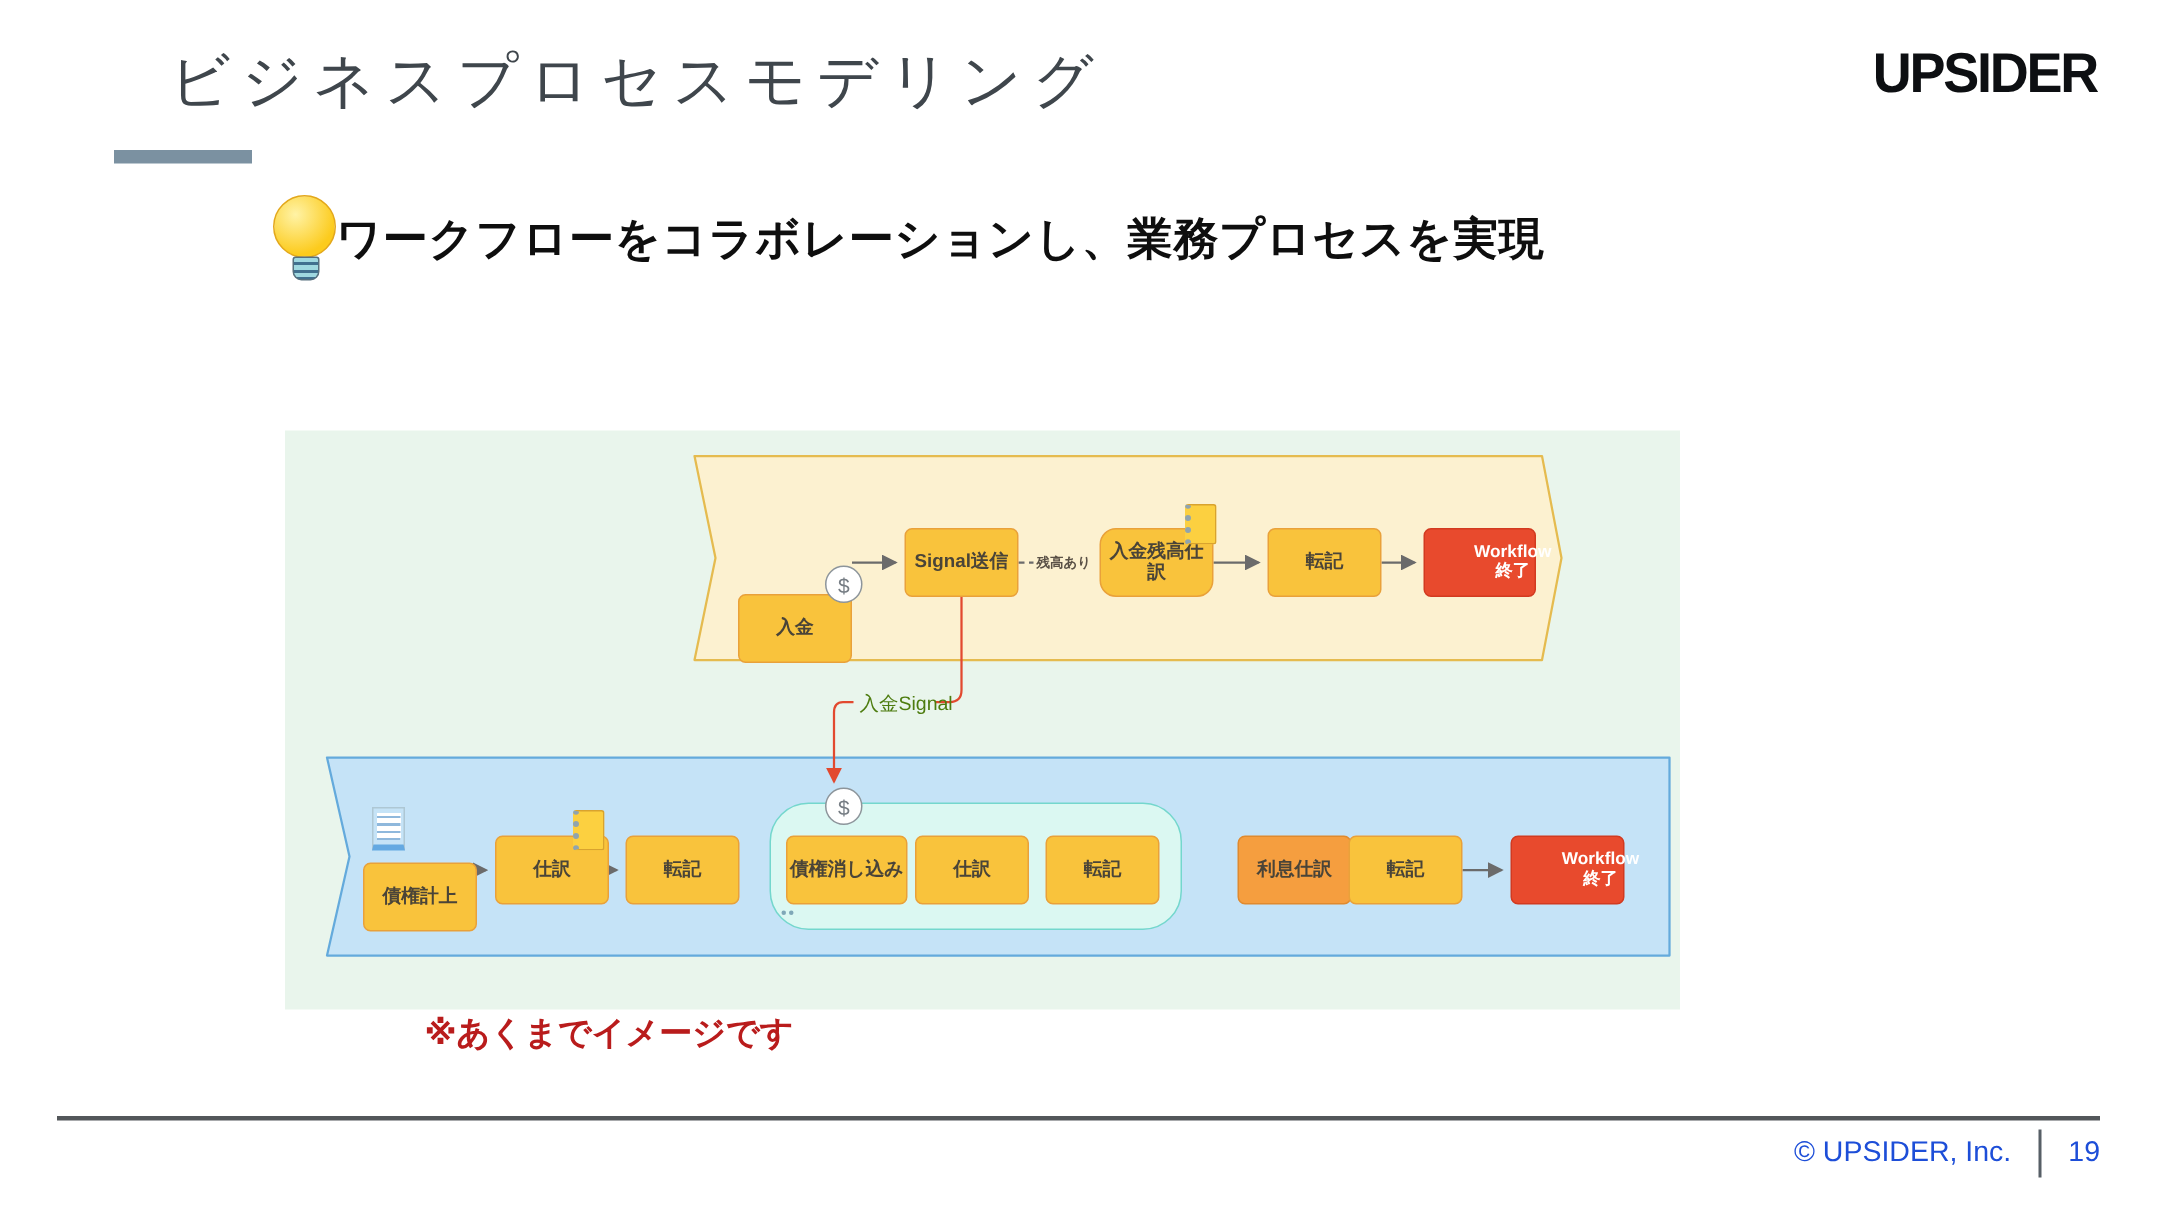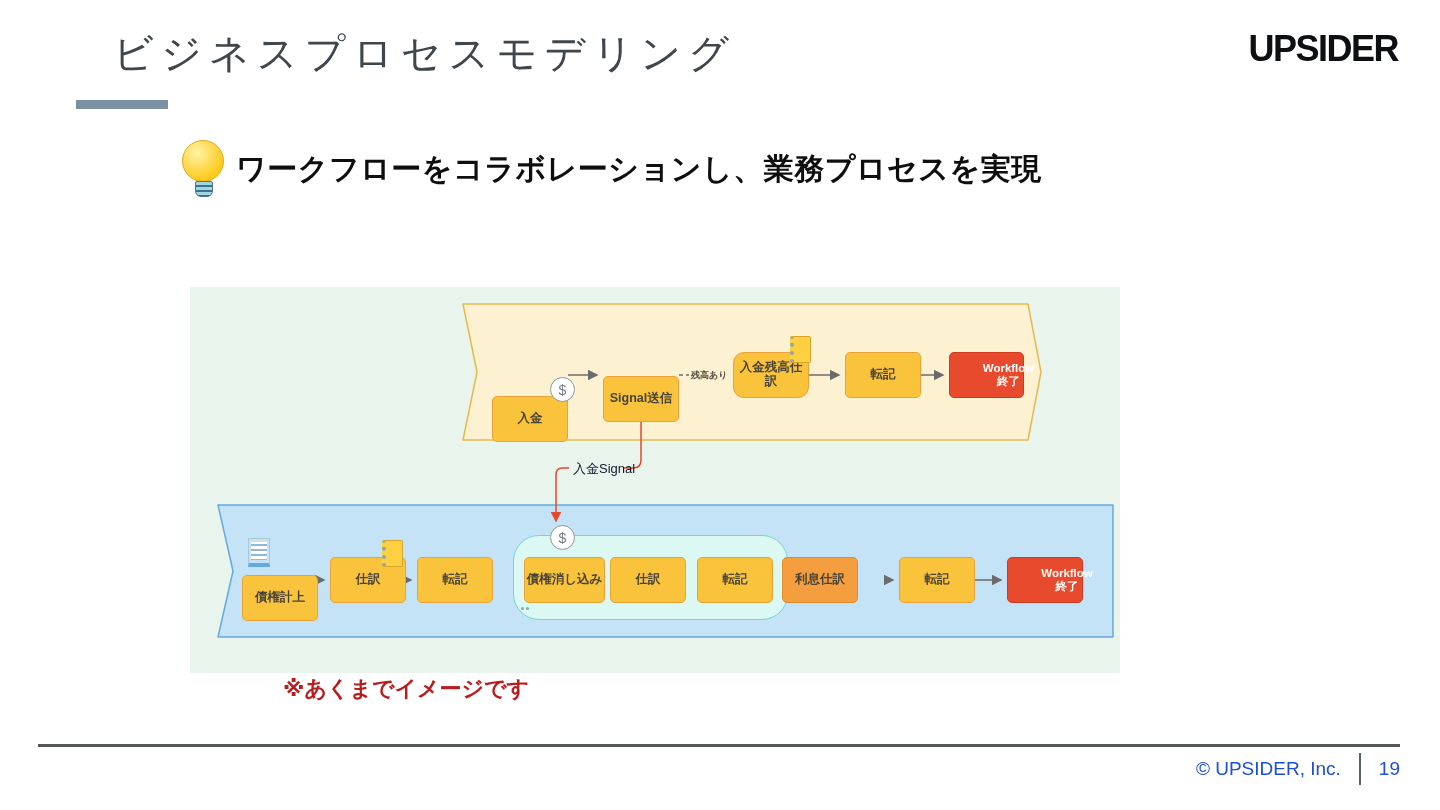--- a/index.html
+++ b/index.html
@@ -7,21 +7,21 @@
   .slide{position:absolute;inset:0;width:1440px;height:810px;}
 
   
   .title{position:absolute;left:76px;top:26px;font-size:40px;font-weight:400;
     color:#3f464c;letter-spacing:7px;white-space:nowrap;margin-left:37px;}
   .title-bar{position:absolute;left:76px;top:100px;width:92px;height:9px;background:#7b91a1;}
   .logo{position:absolute;top:28px;right:42px;font-size:36px;font-weight:900;
     letter-spacing:-1.5px;color:#0d0f12;transform:scaleY(1.04);}
 
   
-  .headline-row{position:absolute;left:182px;top:140px;display:flex;align-items:center;gap:12px;}
+  .headline-row{position:absolute;left:182px;top:130px;display:flex;align-items:center;}
   .bulb{width:42px;height:58px;position:relative;flex:0 0 auto;}
   .bulb-glass{width:40px;height:40px;border-radius:50%;
     background:radial-gradient(circle at 35% 30%,#fff3a6,#fccb1d 70%);
     border:1px solid #e3a81c;}
   .bulb-base{position:absolute;left:13px;bottom:1px;width:16px;height:14px;
     background:repeating-linear-gradient(180deg,#9fd8e0 0 3px,#41708f 3px 5px);
     border:1px solid #57707e;border-radius:2px 2px 6px 6px;}
   .headline{font-size:30px;font-weight:700;color:#0e0e0e;letter-spacing:0.5px;white-space:nowrap;}
 
   
@@ -46,21 +46,21 @@
 
   .notebook{position:absolute;width:21px;height:27px;background:#fcd040;border:1px solid #d9a32e;
     border-left:4px dotted #90a4ae;border-radius:2px;box-sizing:border-box;}
   .doc-receipt{position:absolute;width:22px;height:29px;background-color:#ffffff;
     border:1px solid #aec7d4;border-bottom:4px solid #64a9e2;padding:3px 2px;box-sizing:border-box;
     background-image:repeating-linear-gradient(180deg,#8fb8dc 0 1.5px,transparent 1.5px 5px);
     background-clip:content-box;}
 
   .edge-label-small{position:absolute;left:499px;top:81.5px;font-size:9px;font-weight:700;
     color:#5a5146;background:#fcf1d0;padding:0 2px;white-space:nowrap;}
-  .signal-label{position:absolute;left:383px;top:173px;font-size:13px;color:#0f172a;
+  .signal-label{position:absolute;left:383px;top:173px;font-size:13px;color:#4d7c0f;
     white-space:nowrap;}
 
   
   .note{position:absolute;left:283px;top:674px;font-size:22px;font-weight:600;color:#b91c1c;}
   .footer-line{position:absolute;left:38px;top:744px;width:1362px;height:3px;background:#53575a;}
   .footer{position:absolute;right:40px;top:753px;display:flex;align-items:center;gap:18px;
     color:#1d4ed8;font-size:19px;}
   .footer-divider{width:2px;height:32px;background:#575f66;}
 </style>
 </head>
@@ -111,32 +111,32 @@
       <g stroke="#e2492f" stroke-width="1.5" fill="none">
         <path d="M451,111 L451,173 Q451,181 443,181 L434,181"></path>
         <path d="M379,181 L372,181 Q366,181 366,188 L366,234" marker-end="url(#arrRed)"></path>
       </g>
     </svg>
 
     <div class="group"></div>
     <div class="group-dots"></div>
 
     <div class="node task" style="left:302px;top:65px;margin-top:44px;">入金</div>
-    <div class="node task" style="left:413px;top:65px;margin-top:24px;">Signal送信</div>
+    <div class="node task" style="left:413px;top:65px;">Signal送信</div>
     <div class="node task" style="left:543px;top:65px;border-radius:11px;">入金残高仕訳</div>
     <div class="node task" style="left:655px;top:65px;">転記</div>
     <div class="node end" style="left:759px;top:65px;width:75px;">Workflow終了</div>
 
     <div class="node task" style="left:52px;top:288px;">債権計上</div>
     <div class="node task" style="left:140px;top:270px;">仕訳</div>
     <div class="node task" style="left:227px;top:270px;">転記</div>
     <div class="node task" style="left:334px;top:270px;width:81px;">債権消し込み</div>
     <div class="node task" style="left:420px;top:270px;">仕訳</div>
     <div class="node task" style="left:507px;top:270px;">転記</div>
-    <div class="node interest" style="left:592px;top:270px;">利息仕訳</div>
+    <div class="node interest" style="left:635px;top:270px;">利息仕訳</div>
     <div class="node task" style="left:709px;top:270px;">転記</div>
     <div class="node end" style="left:817px;top:270px;">Workflow終了</div>
 
     <div class="notebook" style="left:600px;top:49px;"></div>
     <div class="doc-receipt" style="left:58px;top:251px;"></div>
     <div class="notebook" style="left:192px;top:253px;"></div>
 
     <div class="coin" style="left:360px;top:90px;">$</div>
     <div class="coin" style="left:360px;top:238px;">$</div>
 

